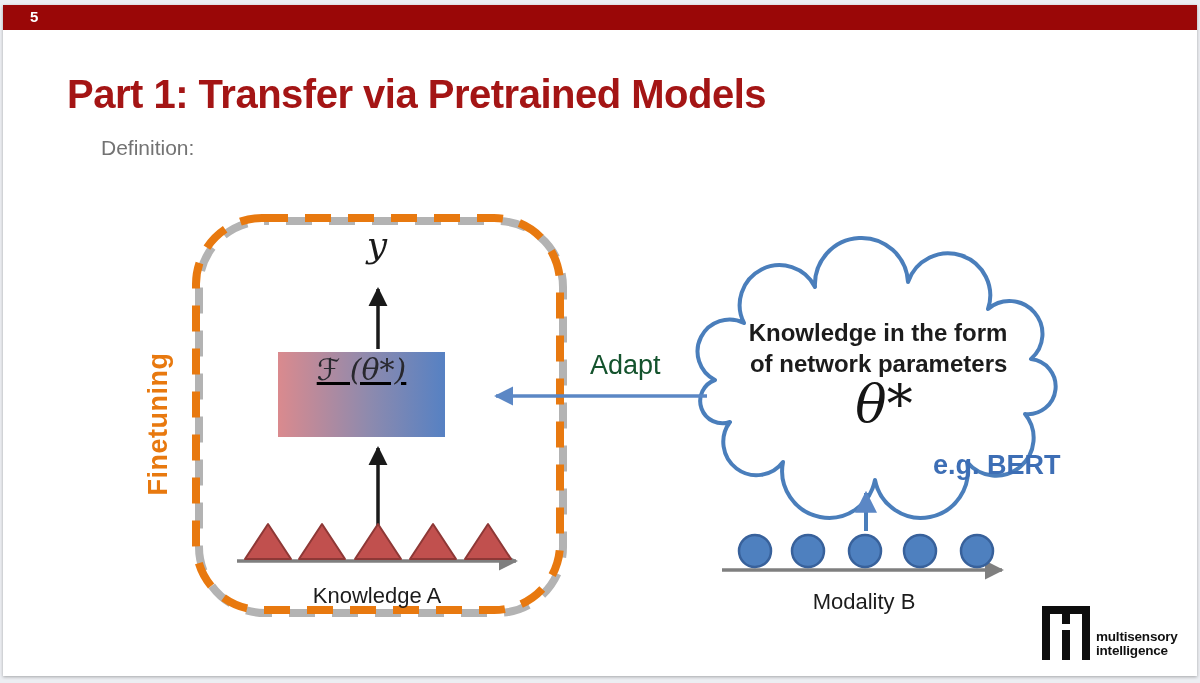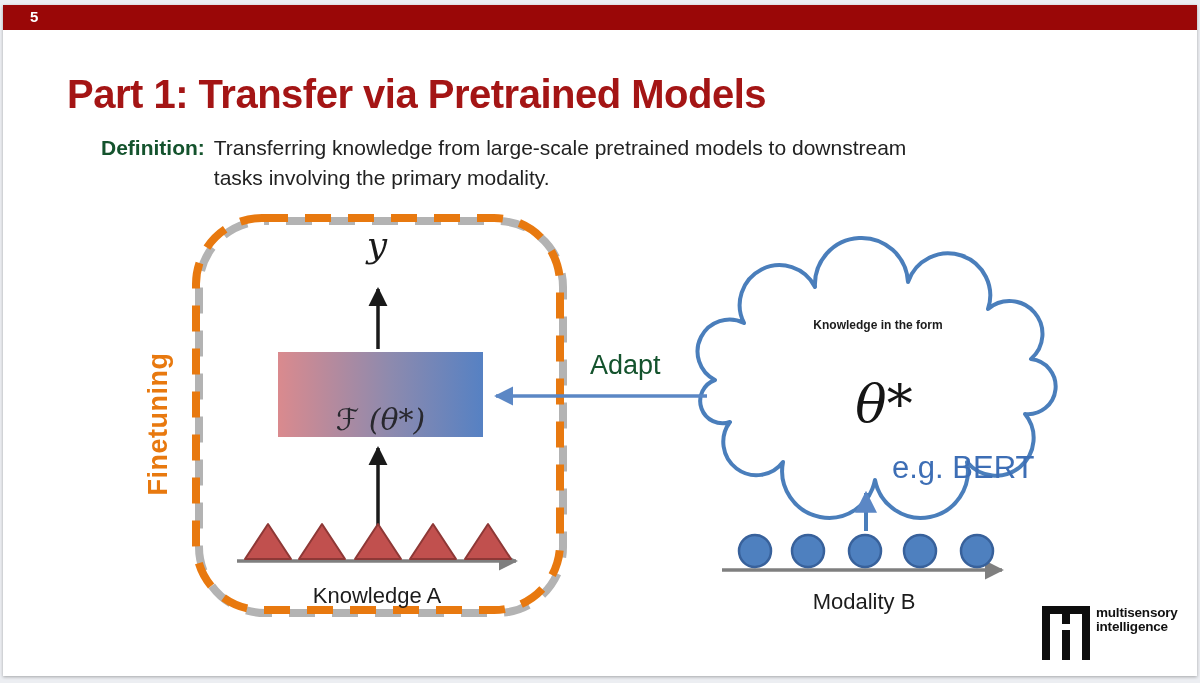--- a/index.html
+++ b/index.html
@@ -23,91 +23,87 @@
   }
   .title{
     position:absolute;left:55px;top:60px;margin:12px;
     font-size:40px;font-weight:600;color:#a41515;letter-spacing:-.5px;
     white-space:nowrap;
   }
   .definition{
     position:absolute;left:101px;top:133px;display:flex;
     font-size:21px;color:#222;line-height:1.45;
   }
-  .def-label{font-weight:bold;color:#14532d;margin-right:9px;white-space:nowrap;}
+  .def-label{font-weight:normal;color:#737373;margin-right:9px;white-space:nowrap;}
   .def-text div{white-space:nowrap;}
   svg.diagram{position:absolute;left:0;top:0;pointer-events:none;}
   .overlay{position:absolute;}
   .finetuning{
     left:158px;top:424px;transform:translate(-50%,-50%) rotate(-90deg);
     font-size:27px;font-weight:bold;color:#e8790f;letter-spacing:.5px;white-space:nowrap;
   }
   .y-label{
     left:377px;top:224px;transform:translateX(-50%);
     font-family:"DejaVu Serif","Liberation Serif",serif;font-style:italic;
     font-size:36px;color:#1a1a1a;
   }
   .model-box{
-    left:278px;top:352px;width:205px;height:85px;
+    left:278px;top:352px;width:167px;height:85px;
     background:linear-gradient(to right,#da8a8e,#8d8aae 55%,#5681c3);
-    display:flex;align-items:flex-end;justify-content:center;
+    display:flex;align-items:flex-start;justify-content:center;text-decoration:underline;
   }
   .model-formula{
     font-family:"DejaVu Serif","DejaVu Sans","Liberation Serif",serif;
     font-style:italic;font-size:30px;color:#28282e;
   }
   .adapt{
     left:590px;top:350px;font-size:27px;color:#14532d;
   }
   .cloud-text{
     left:878px;top:318px;transform:translateX(-50%);
-    font-size:12px;font-weight:bold;color:#1c1c1c;text-align:right;line-height:1.28;
+    font-size:24px;font-weight:bold;color:#1c1c1c;text-align:right;line-height:1.28;
     white-space:nowrap;
   }
   .theta{
     left:884px;top:374px;transform:translateX(-50%);
     font-family:"DejaVu Serif","Liberation Serif",serif;font-style:italic;
     font-size:52px;color:#151515;
   }
   .bert{
-    left:892px;top:450px;font-size:31px;font-weight:normal;color:#3d6eb5;white-space:nowrap;
+    left:933px;top:450px;font-size:27px;font-weight:bold;color:#3d6eb5;white-space:nowrap;
   }
   .modality-a{
     left:377px;top:583px;transform:translateX(-50%);
     font-size:22px;color:#1c1c1c;white-space:nowrap;
   }
   .modality-b{
     left:864px;top:589px;transform:translateX(-50%);
     font-size:22px;color:#1c1c1c;white-space:nowrap;
   }
   .logo{
-    left:1042px;top:606px;display:flex;align-items:flex-start;
+    left:1042px;top:606px;display:flex;align-items:flex-end;
   }
   .logo-text{
     margin-left:6px;margin-bottom:2px;
     font-size:13.5px;font-weight:bold;color:#111;line-height:1.04;letter-spacing:-.2px;
   }
 </style>
 </head>
 <body>
 
 <div class="slide"></div>
 
 <div class="top-bar">
   <span class="slide-num">5</span>
 </div>
 
 <h1 class="title">Part 1: Transfer via Pretrained Models</h1>
 
 <div class="definition">
   <span class="def-label">Definition:</span>
-  <div class="def-text">
-    <div>Transferring knowledge from large-scale pretrained models to downstream</div>
-    <div>tasks involving the primary modality.</div>
-  </div>
 </div>
 
 <svg class="diagram" width="1200" height="683" viewBox="0 0 1200 683">
   <defs>
     <marker id="ah-black" viewBox="0 0 10 10" refX="9" refY="5" markerWidth="5.5" markerHeight="5.5" orient="auto">
       <path d="M0,0 L10,5 L0,10 Z" fill="#1a1a1a"></path>
     </marker>
     <marker id="ah-grey" viewBox="0 0 10 10" refX="9" refY="5" markerWidth="5.5" markerHeight="5.5" orient="auto">
       <path d="M0,0 L10,5 L0,10 Z" fill="#7f7f7f"></path>
     </marker>
@@ -156,20 +152,21 @@
 <div class="overlay y-label">y</div>
 
 <div class="overlay model-box">
   <span class="model-formula">ℱ (θ*)</span>
 </div>
 
 <div class="overlay adapt">Adapt</div>
 
 <div class="overlay cloud-text">
   <div>Knowledge in the form</div>
+  <div>of network parameters</div>
 </div>
 
 <div class="overlay theta">θ*</div>
 
 <div class="overlay bert">e.g. BERT</div>
 
 <div class="overlay modality-a">Knowledge A</div>
 
 <div class="overlay modality-b">Modality B</div>
 

